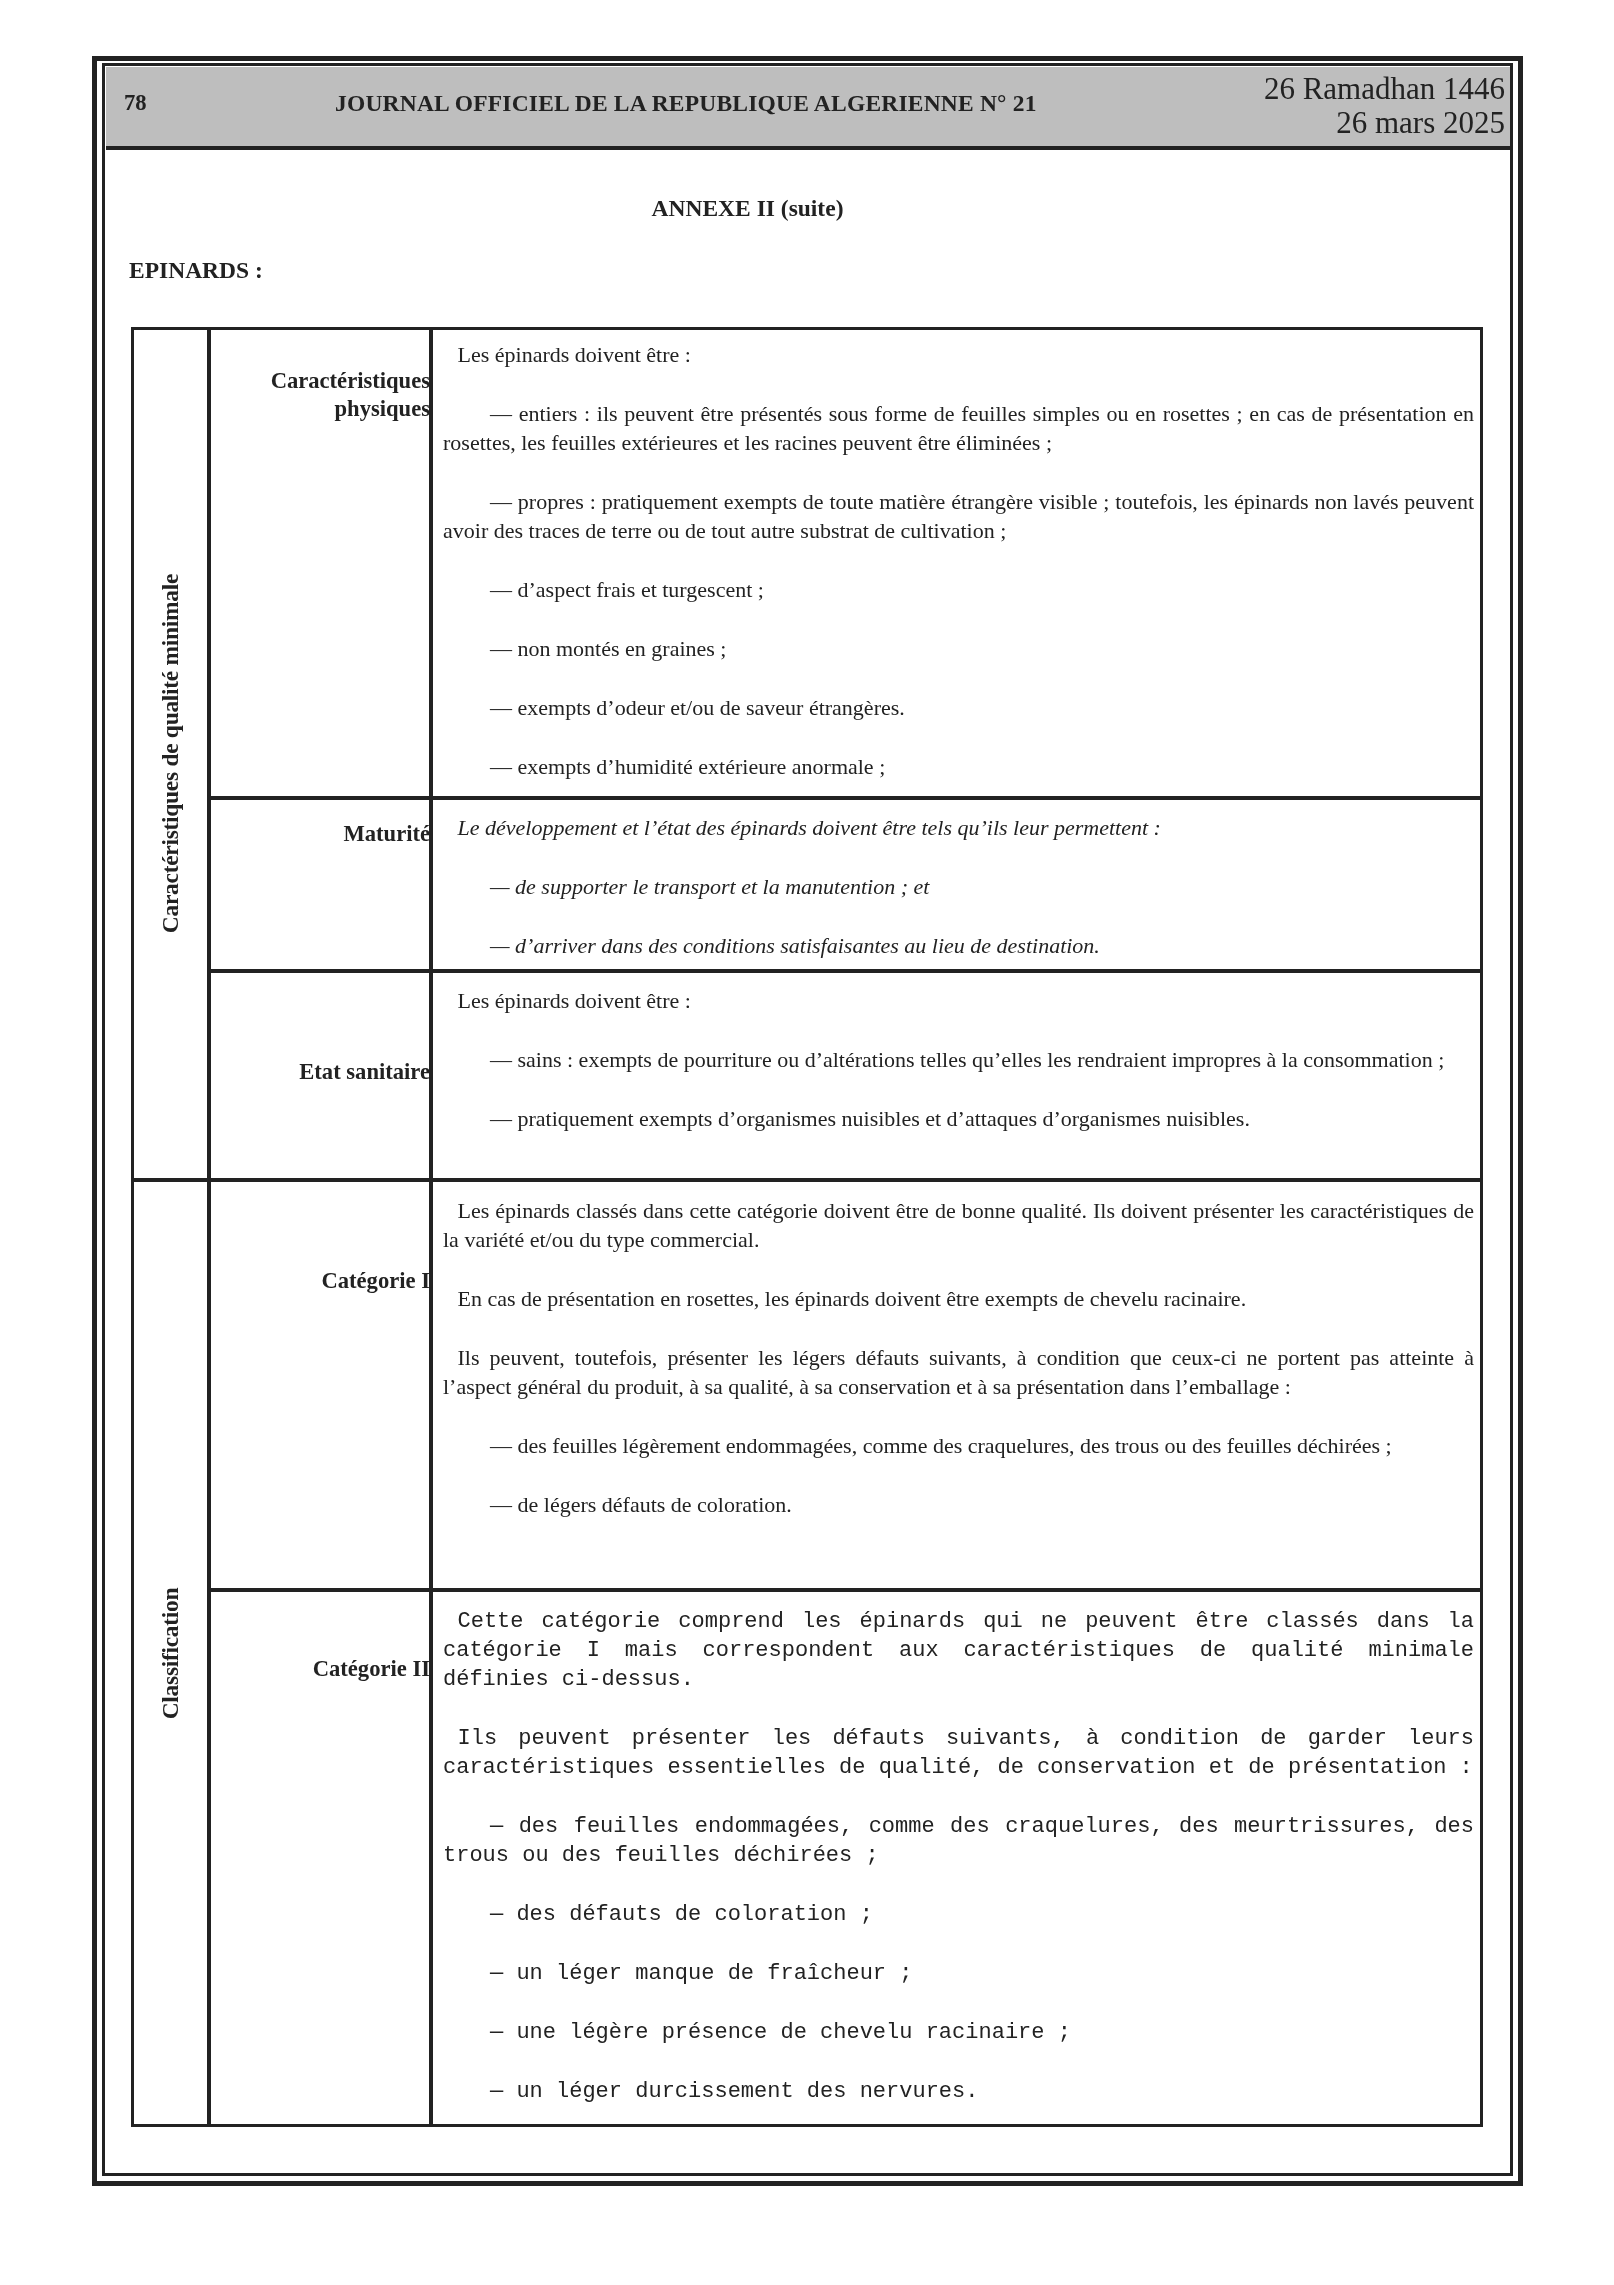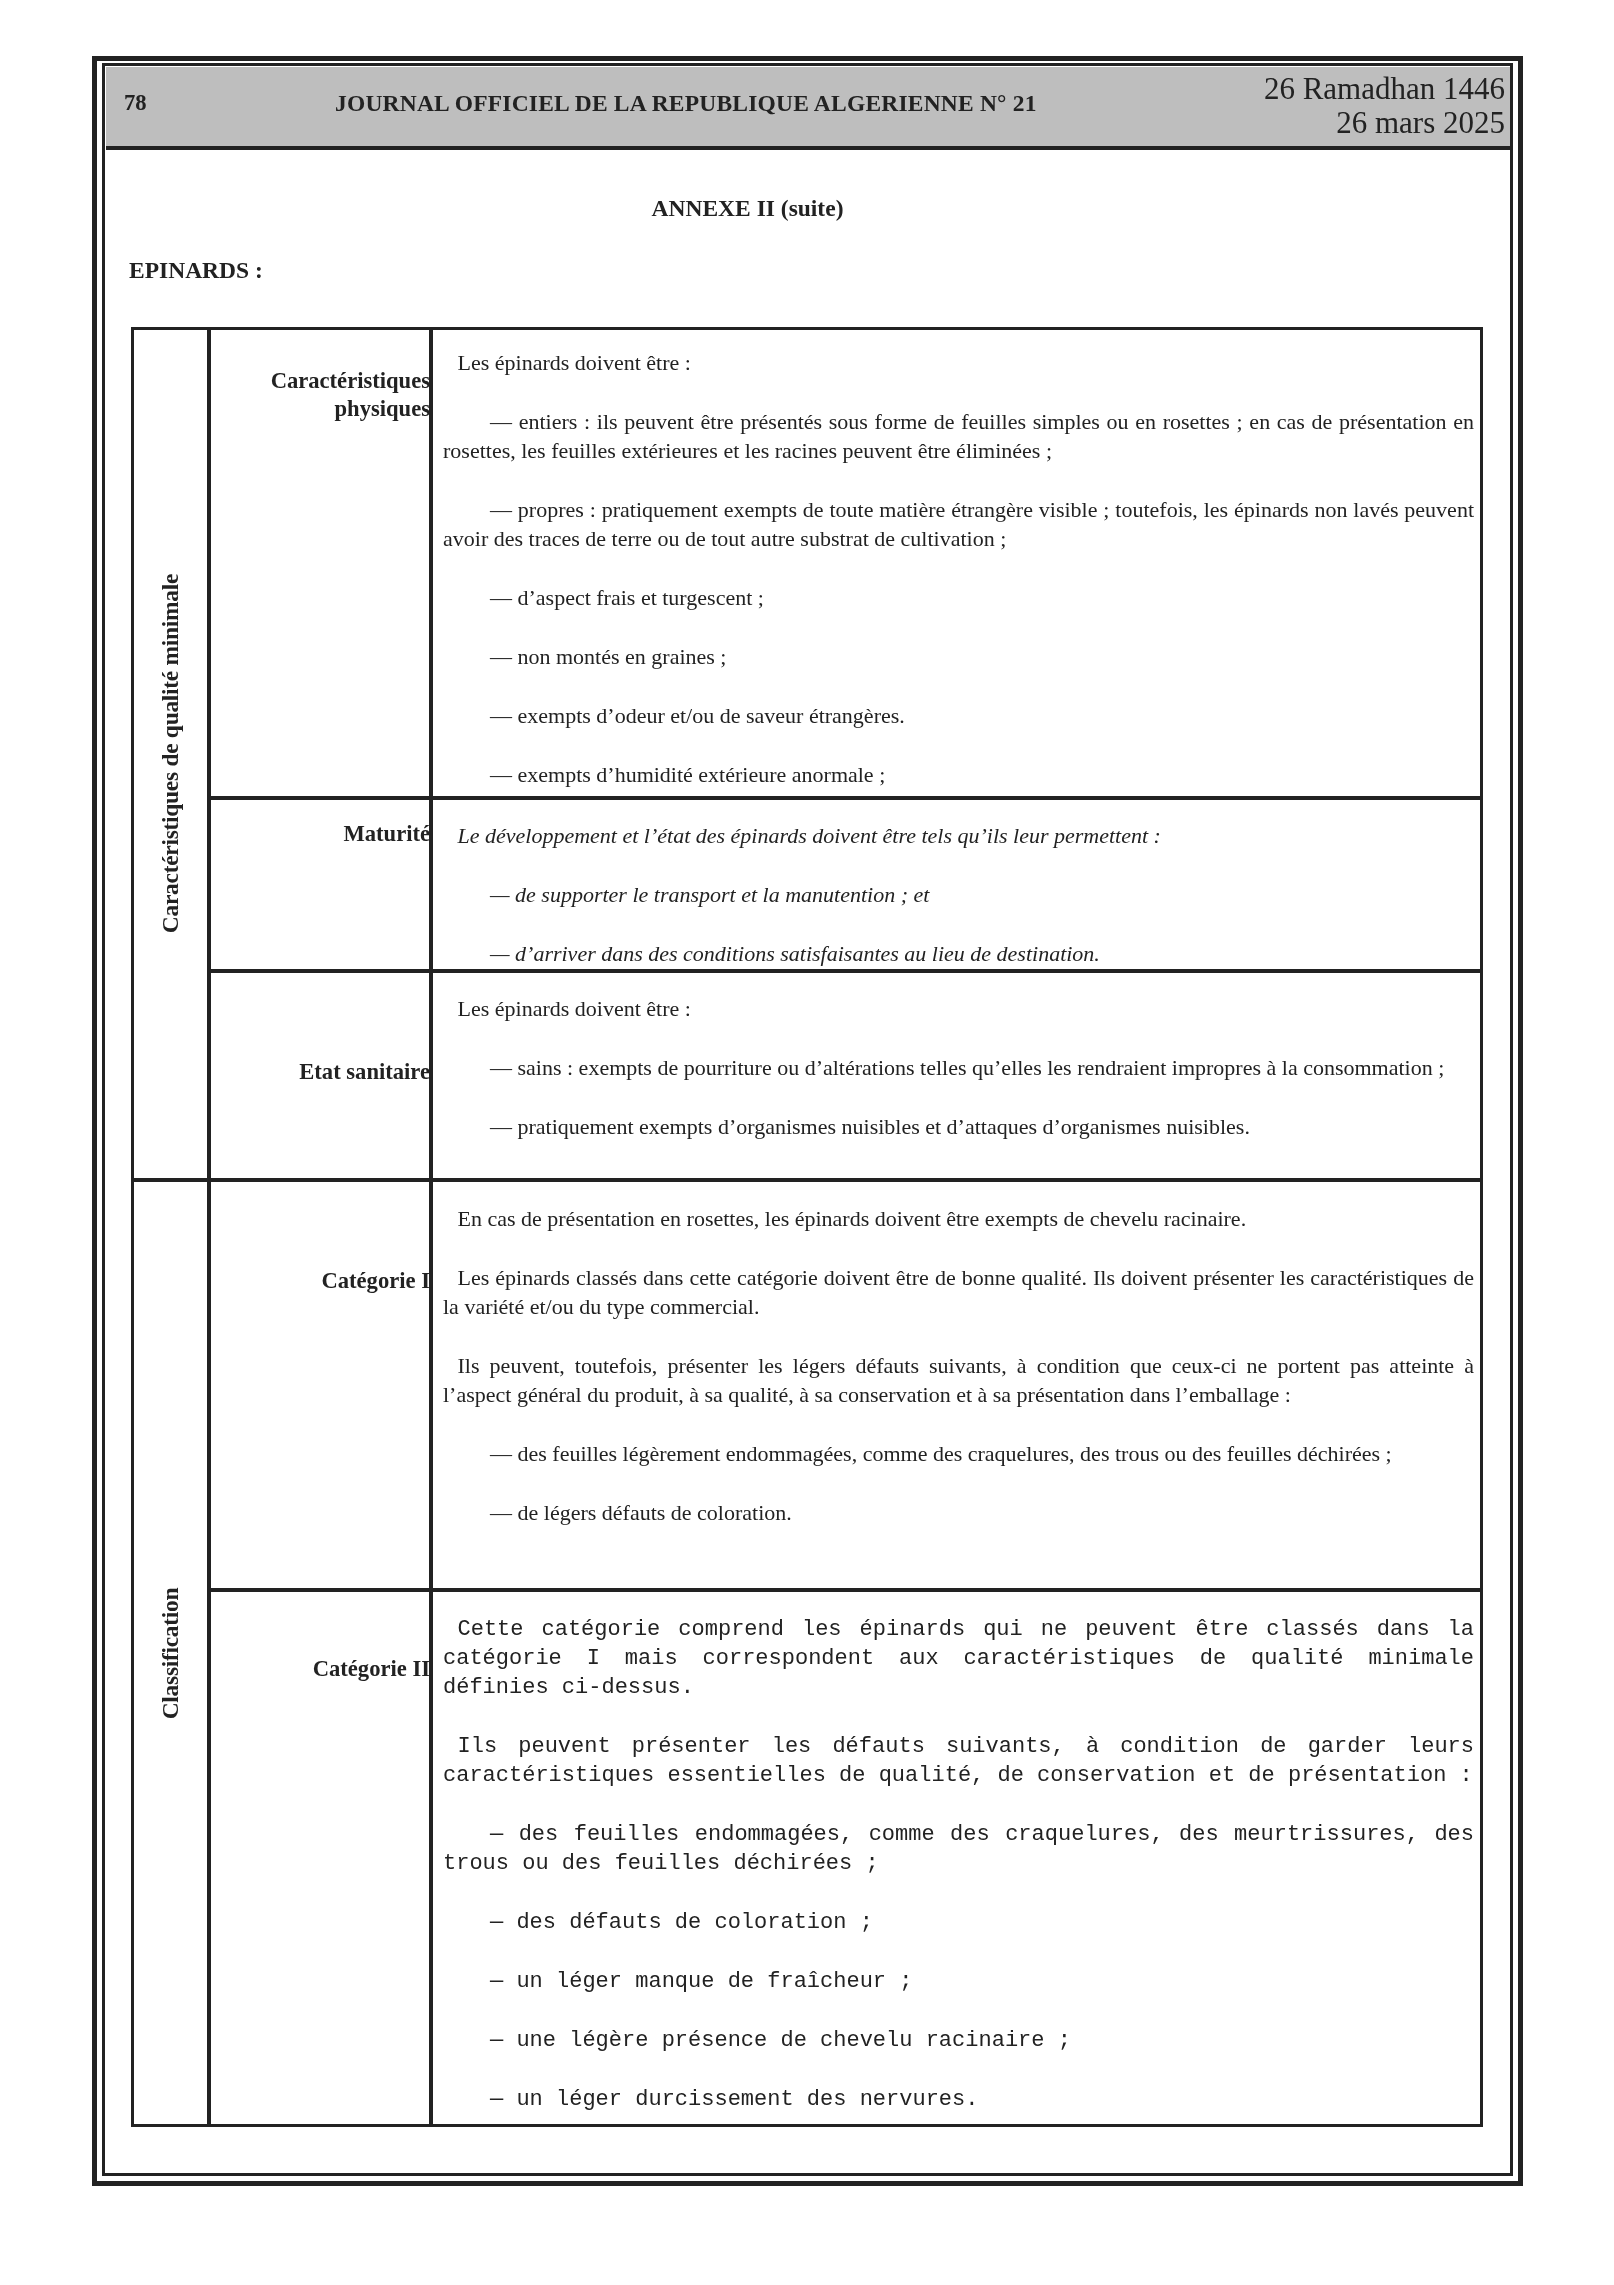--- a/index.html
+++ b/index.html
@@ -53,21 +53,21 @@
     font-size: 23.5px; font-weight: bold; letter-spacing: -0.3px;
   }
   .crit-label {
     position: absolute; left: 213px; width: 217px; text-align: right;
     font-size: 22.6px; font-weight: bold; line-height: 28px;
   }
   .crit-content {
     position: absolute; left: 443px; width: 1031px;
     font-size: 22px; line-height: 29px; text-align: justify;
   }
-  .crit-content p { margin: 8px 0 30px 0; }
+  .crit-content p { margin: 0 0 30px 0; }
   .crit-content p.lead { text-indent: 14.5px; }
   .crit-content p.dash { text-indent: 47px; }
 </style>
 </head>
 <body>
 
 <div class="outer-frame"></div>
 <div class="inner-frame"></div>
 
 <div class="header-band"></div>
@@ -121,22 +121,22 @@
   <p class="dash">— d’arriver dans des conditions satisfaisantes au lieu de destination.</p>
 </div>
 
 <div class="crit-content" style="top:986px;">
   <p class="lead">Les épinards doivent être :</p>
   <p class="dash">— sains : exempts de pourriture ou d’altérations telles qu’elles les rendraient impropres à la consommation ;</p>
   <p class="dash">— pratiquement exempts d’organismes nuisibles et d’attaques d’organismes nuisibles.</p>
 </div>
 
 <div class="crit-content" style="top:1196px;">
+  <p class="lead">Les épinards classés dans cette catégorie doivent être de bonne qualité. Ils doivent présenter les caractéristiques de la variété et/ou du type commercial.</p>
   <p class="lead">En cas de présentation en rosettes, les épinards doivent être exempts de chevelu racinaire.</p>
-  <p class="lead">Les épinards classés dans cette catégorie doivent être de bonne qualité. Ils doivent présenter les caractéristiques de la variété et/ou du type commercial.</p>
   <p class="lead">Ils peuvent, toutefois, présenter les légers défauts suivants, à condition que ceux-ci ne portent pas atteinte à l’aspect général du produit, à sa qualité, à sa conservation et à sa présentation dans l’emballage :</p>
   <p class="dash">— des feuilles légèrement endommagées, comme des craquelures, des trous ou des feuilles déchirées ;</p>
   <p class="dash">— de légers défauts de coloration.</p>
 </div>
 
 <div class="crit-content" style="top:1607px;font-family:Liberation Mono, monospace;">
   <p class="lead">Cette catégorie comprend les épinards qui ne peuvent être classés dans la catégorie I mais correspondent aux caractéristiques de qualité minimale définies ci-dessus.</p>
   <p class="lead">Ils peuvent présenter les défauts suivants, à condition de garder leurs caractéristiques essentielles de qualité, de conservation et de présentation :</p>
   <p class="dash">— des feuilles endommagées, comme des craquelures, des meurtrissures, des trous ou des feuilles déchirées ;</p>
   <p class="dash">— des défauts de coloration ;</p>

